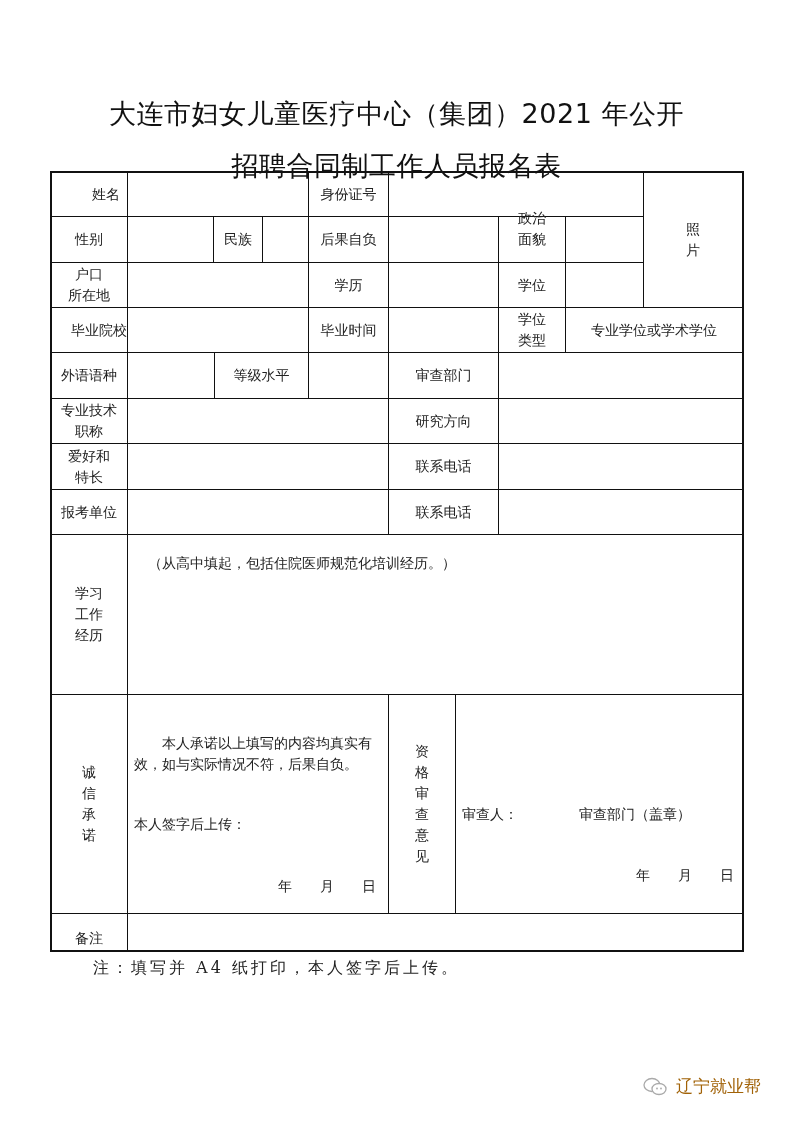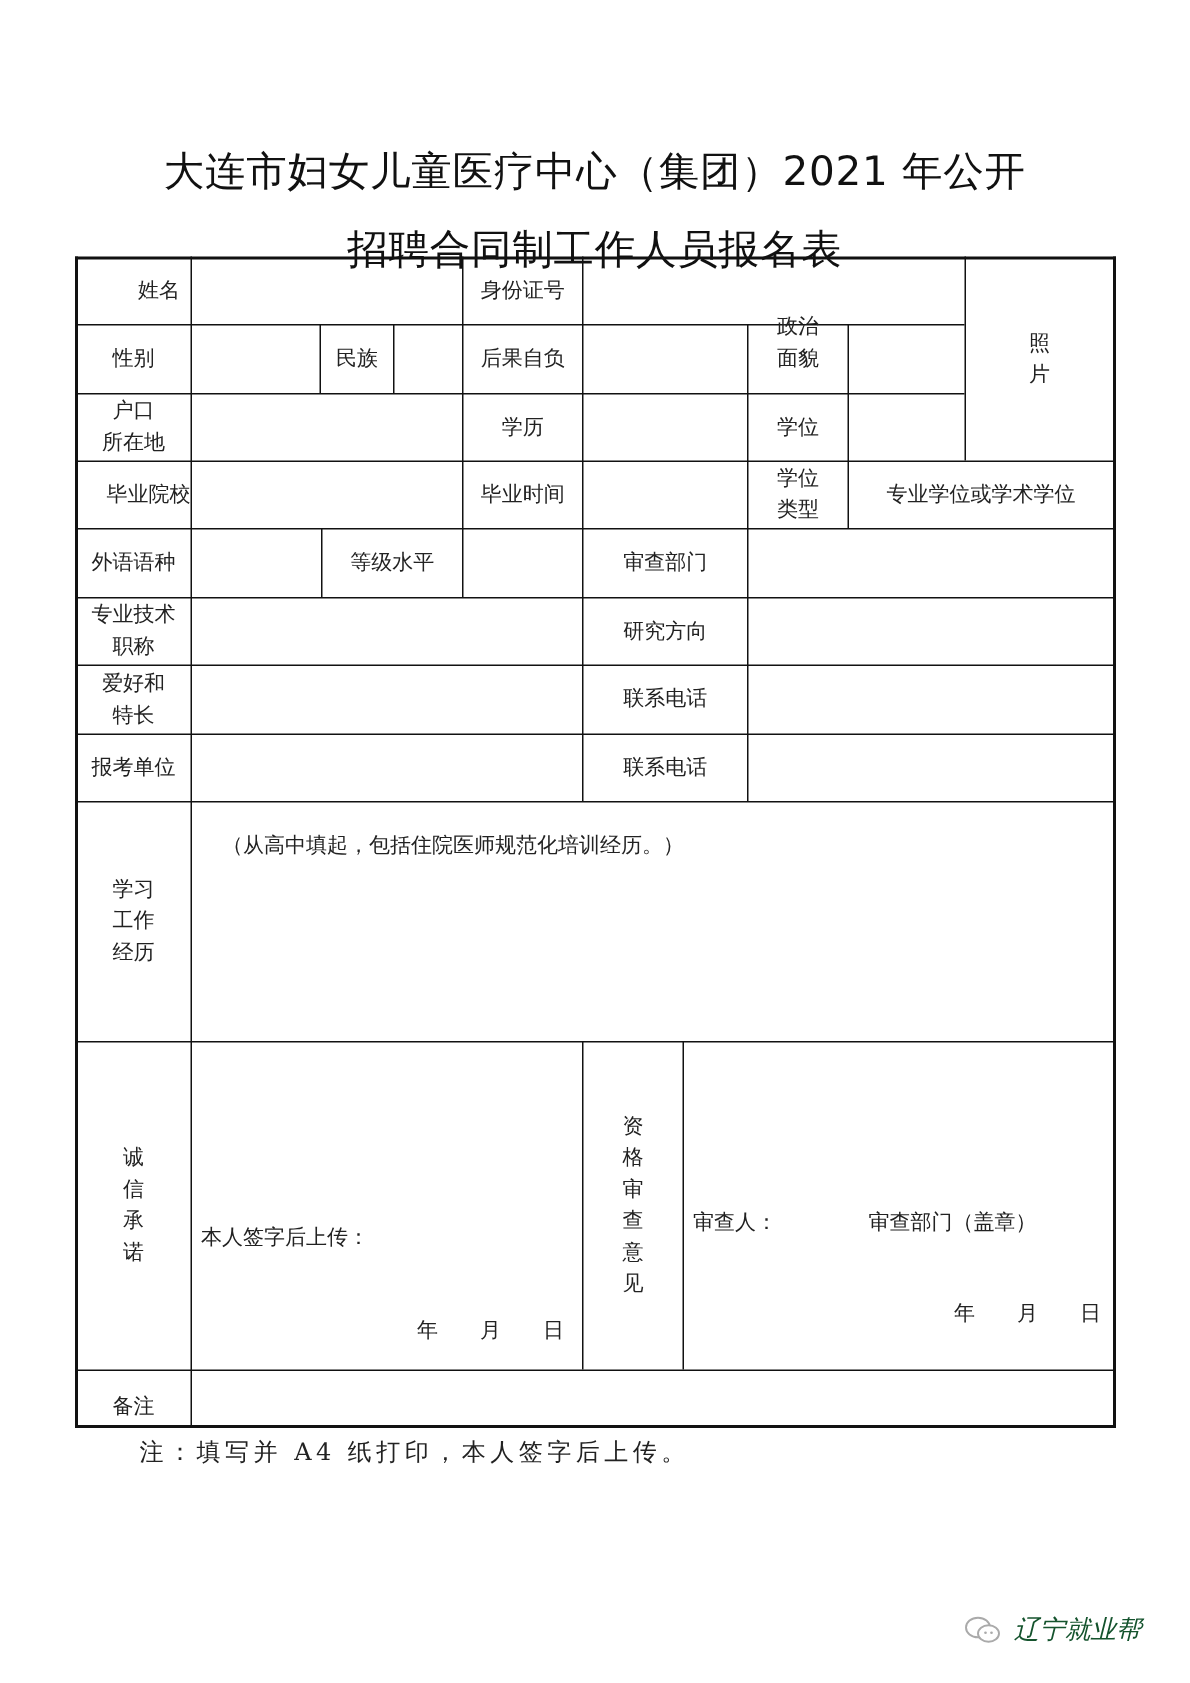--- a/index.html
+++ b/index.html
@@ -8,21 +8,21 @@
   .title { position:absolute; left:0; width:793px; text-align:center; font-size:27px; color:#111; letter-spacing:0.5px; }
   .t1 { top:96px; }
   .t2 { top:136px;margin-top:12px; }
   .line { position:absolute; background:#111; }
   .cell { position:absolute; display:flex; align-items:center; justify-content:center;
           text-align:center; font-size:14px; line-height:21px; color:#222; box-sizing:border-box; }
   .vtext { line-height:21px; }
   .note { position:absolute; top:958px; left:93px; font-family:"DejaVu Serif","Liberation Serif",serif;
           font-size:16px; letter-spacing:3px; color:#222; }
   .wm { position:absolute; top:1075px; left:642px; display:flex; align-items:center; gap:8px;
-        color:#14532d; font-size:17px;font-style:italic; }
+        color:#a16207; font-size:17px; }
   .wm-icon { width:26px; height:20px; position:relative; }
 </style>
 </head>
 <body>
 
 <div class="title t1">大连市妇女儿童医疗中心（集团）2021 年公开</div>
 <div class="title t2">招聘合同制工作人员报名表</div>
 
 <div>
 
@@ -117,20 +117,21 @@
 经历</div>
   <div style="position:absolute;left:128px;top:535px;width:614px;height:159px;margin-left:12px;">
     <div style="position:absolute;left:8px;top:20px;font-size:14px;color:#222;">（从高中填起，包括住院医师规范化培训经历。）</div>
   </div>
 
   <div class="cell" style="left:51px;top:695px;width:76px;height:218px;white-space:pre;">诚
 信
 承
 诺</div>
   <div style="position:absolute;left:128px;top:695px;width:260px;height:218px;">
+    <div style="position:absolute;left:6px;top:38px;width:252px;font-size:14px;line-height:21px;color:#222;">　　本人承诺以上填写的内容均真实有效，如与实际情况不符，后果自负。</div>
     <div style="position:absolute;left:6px;top:121px;font-size:14px;color:#222;">本人签字后上传：</div>
     <div style="position:absolute;left:104px;top:116px;width:150px;height:28px;"></div>
     <div style="position:absolute;right:12px;top:183px;font-size:14px;color:#222;white-space:pre;">年　　月　　日</div>
   </div>
 
   <div class="cell" style="left:389px;top:695px;width:66px;height:218px;white-space:pre;">资
 格
 审
 查
 意

